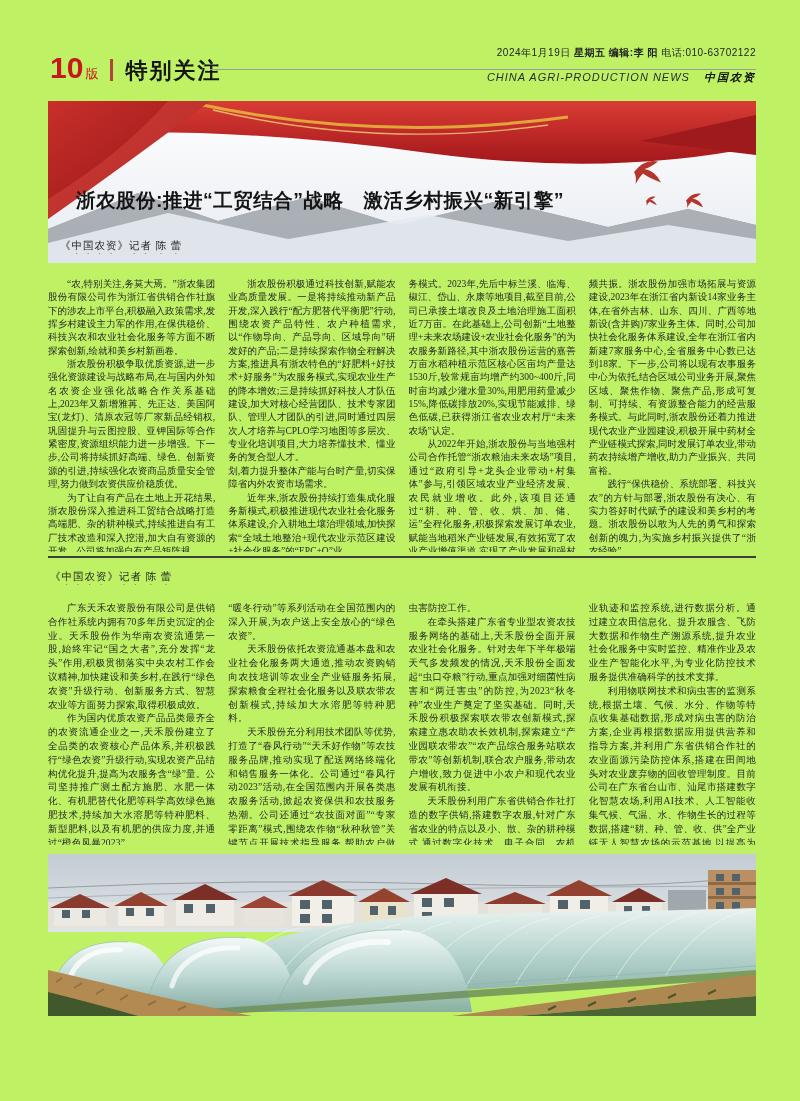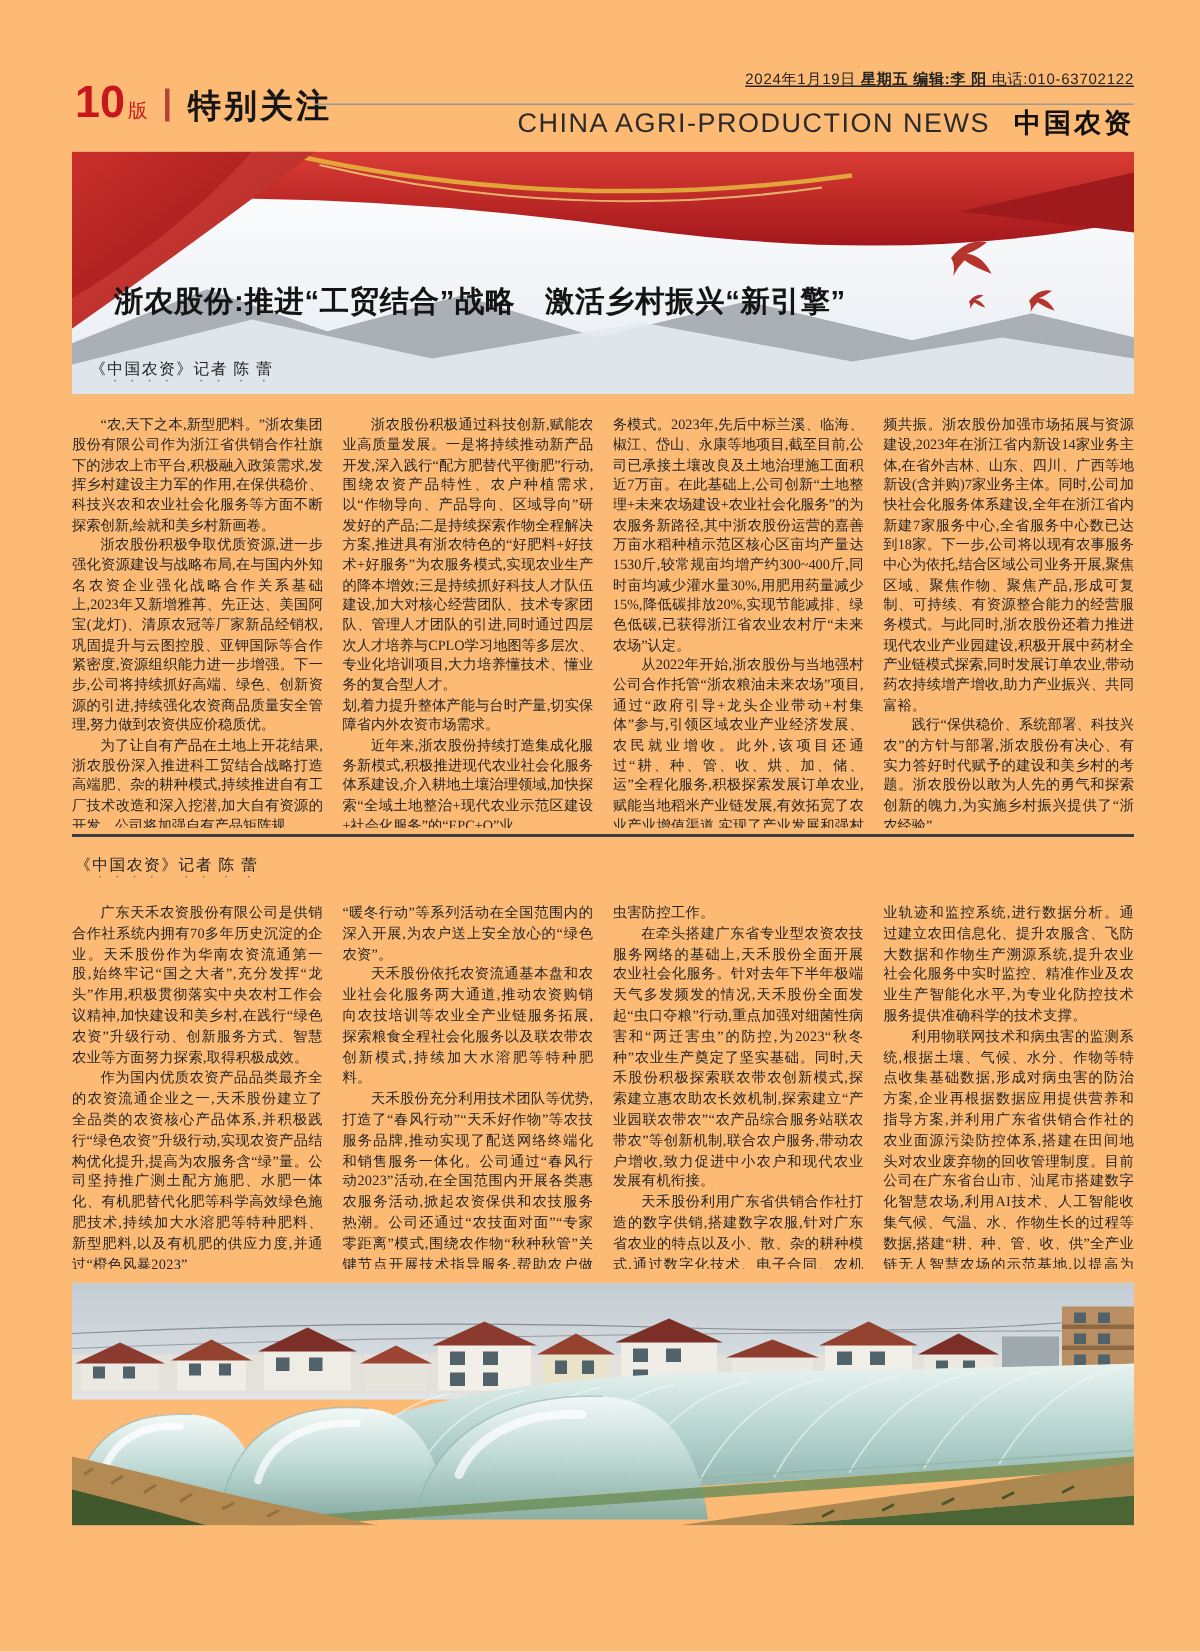--- a/index.html
+++ b/index.html
@@ -1,31 +1,31 @@
 <!DOCTYPE html>
 <html><head>
 <meta charset="utf-8">
 <style>
   html,body{margin:0;padding:0;}
-  .page{position:relative;width:800px;height:1101px;background:#fdba74;overflow:hidden;
+  .page{position:relative;width:800px;height:1101px;background:#bef264;overflow:hidden;
         font-family:"Liberation Serif",serif;color:#1c1c1c;}
   .content{position:absolute;left:48px;top:0;width:708px;}
 
   
   .header{position:relative;height:46px;margin-top:42px;}
   .header-left{position:absolute;left:2px;bottom:2px;display:flex;align-items:baseline;}
   .pageno{font-family:"Liberation Sans",sans-serif;font-weight:bold;font-size:30px;color:#c8161e;line-height:1;}
   .pageword{font-family:"Liberation Sans",sans-serif;font-size:13px;color:#c8161e;margin-left:2px;}
   .vbar{display:inline-block;width:3px;height:22px;background:#b5433d;margin:0 12px;align-self:center;}
   .section{font-family:"Liberation Sans",sans-serif;font-weight:bold;font-size:22px;color:#161616;letter-spacing:2px;}
   .header-rule{position:absolute;left:162px;right:0;top:27px;height:1px;background:#9a9a9a;}
   .header-right{position:absolute;right:0;top:4px;text-align:right;font-family:"Liberation Sans",sans-serif;}
-  .date-row{font-size:10px;color:#222;letter-spacing:.5px;text-decoration:underline;}
+  .date-row{font-size:10px;color:#222;letter-spacing:.5px;}
   .date-row b{font-weight:bold;}
-  .mast-row{margin-top:10px;font-size:18px;color:#2a2a2a;letter-spacing:1px;}
+  .mast-row{margin-top:10px;font-size:11px;color:#2a2a2a;letter-spacing:1px;font-style:italic;}
   .mast-row .cn{font-weight:bold;color:#111;margin-left:10px;letter-spacing:2px;}
 
   
   .banner{position:relative;margin-top:13px;height:162px;overflow:hidden;}
   .banner-art{position:absolute;inset:0;width:100%;height:100%;display:block;}
   .banner-title{position:absolute;left:28px;top:86px;font-family:"Liberation Sans",sans-serif;
                 font-weight:bold;font-size:19.5px;color:#141414;letter-spacing:.5px;white-space:nowrap;}
   .byline{font-size:10.5px;color:#222;letter-spacing:1px;
           -webkit-text-emphasis:filled dot #777;-webkit-text-emphasis-position:under right;
           text-emphasis:filled dot #777;text-emphasis-position:under right;}
@@ -108,21 +108,21 @@
           <path transform="translate(598,94) scale(0.6)" d="M0,10 Q7,1 16,3 Q11,7 7,8 Q14,9 18,17 Q10,14 6,11 Q3,14 1,18 Q2,13 0,10 Z"></path>
           <path transform="translate(638,90) scale(0.95)" d="M0,10 Q7,1 16,3 Q11,7 7,8 Q14,9 18,17 Q10,14 6,11 Q3,14 1,18 Q2,13 0,10 Z"></path>
         </g>
       </svg>
       <div class="banner-title">浙农股份:推进“工贸结合”战略　激活乡村振兴“新引擎”</div>
       <div class="byline banner-byline">《中国农资》记者 陈 蕾</div>
     </div>
 
     <div class="cols a1">
       <div class="col">
-        <p class="para">“农,天下之本,新型肥料。”浙农集团股份有限公司作为浙江省供销合作社旗下的涉农上市平台,积极融入政策需求,发挥乡村建设主力军的作用,在保供稳价、科技兴农和农业社会化服务等方面不断探索创新,绘就和美乡村新画卷。</p>
+        <p class="para">“农,特别关注,务莫大焉。”浙农集团股份有限公司作为浙江省供销合作社旗下的涉农上市平台,积极融入政策需求,发挥乡村建设主力军的作用,在保供稳价、科技兴农和农业社会化服务等方面不断探索创新,绘就和美乡村新画卷。</p>
         <p class="para">浙农股份积极争取优质资源,进一步强化资源建设与战略布局,在与国内外知名农资企业强化战略合作关系基础上,2023年又新增雅苒、先正达、美国阿宝(龙灯)、清原农冠等厂家新品经销权,巩固提升与云图控股、亚钾国际等合作紧密度,资源组织能力进一步增强。下一步,公司将持续抓好高端、绿色、创新资源的引进,持续强化农资商品质量安全管理,努力做到农资供应价稳质优。</p>
         <p class="para">为了让自有产品在土地上开花结果,浙农股份深入推进科工贸结合战略打造高端肥、杂的耕种模式,持续推进自有工厂技术改造和深入挖潜,加大自有资源的开发。公司将加强自有产品矩阵规</p>
       </div>
       <div class="col">
         <p class="para">浙农股份积极通过科技创新,赋能农业高质量发展。一是将持续推动新产品开发,深入践行“配方肥替代平衡肥”行动,围绕农资产品特性、农户种植需求,以“作物导向、产品导向、区域导向”研发好的产品;二是持续探索作物全程解决方案,推进具有浙农特色的“好肥料+好技术+好服务”为农服务模式,实现农业生产的降本增效;三是持续抓好科技人才队伍建设,加大对核心经营团队、技术专家团队、管理人才团队的引进,同时通过四层次人才培养与CPLO学习地图等多层次、专业化培训项目,大力培养懂技术、懂业务的复合型人才。</p>
         <p class="para cont">划,着力提升整体产能与台时产量,切实保障省内外农资市场需求。</p>
         <p class="para">近年来,浙农股份持续打造集成化服务新模式,积极推进现代农业社会化服务体系建设,介入耕地土壤治理领域,加快探索“全域土地整治+现代农业示范区建设+社会化服务”的“EPC+O”业</p>
       </div>
       <div class="col">
         <p class="para cont">务模式。2023年,先后中标兰溪、临海、椒江、岱山、永康等地项目,截至目前,公司已承接土壤改良及土地治理施工面积近7万亩。在此基础上,公司创新“土地整理+未来农场建设+农业社会化服务”的为农服务新路径,其中浙农股份运营的嘉善万亩水稻种植示范区核心区亩均产量达1530斤,较常规亩均增产约300~400斤,同时亩均减少灌水量30%,用肥用药量减少15%,降低碳排放20%,实现节能减排、绿色低碳,已获得浙江省农业农村厅“未来农场”认定。</p>

